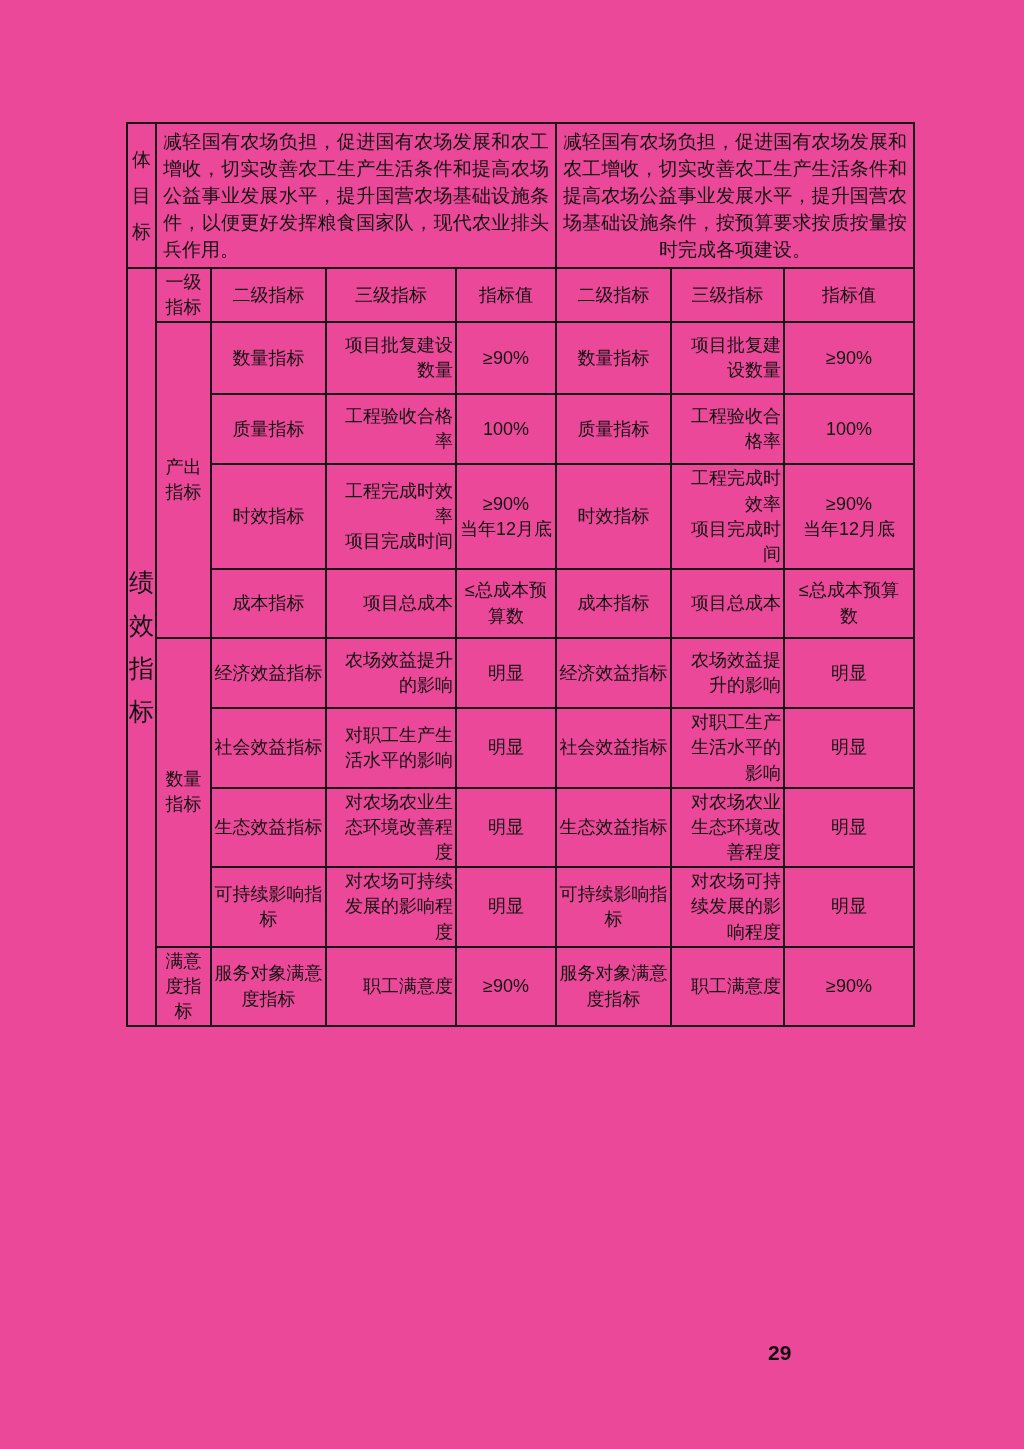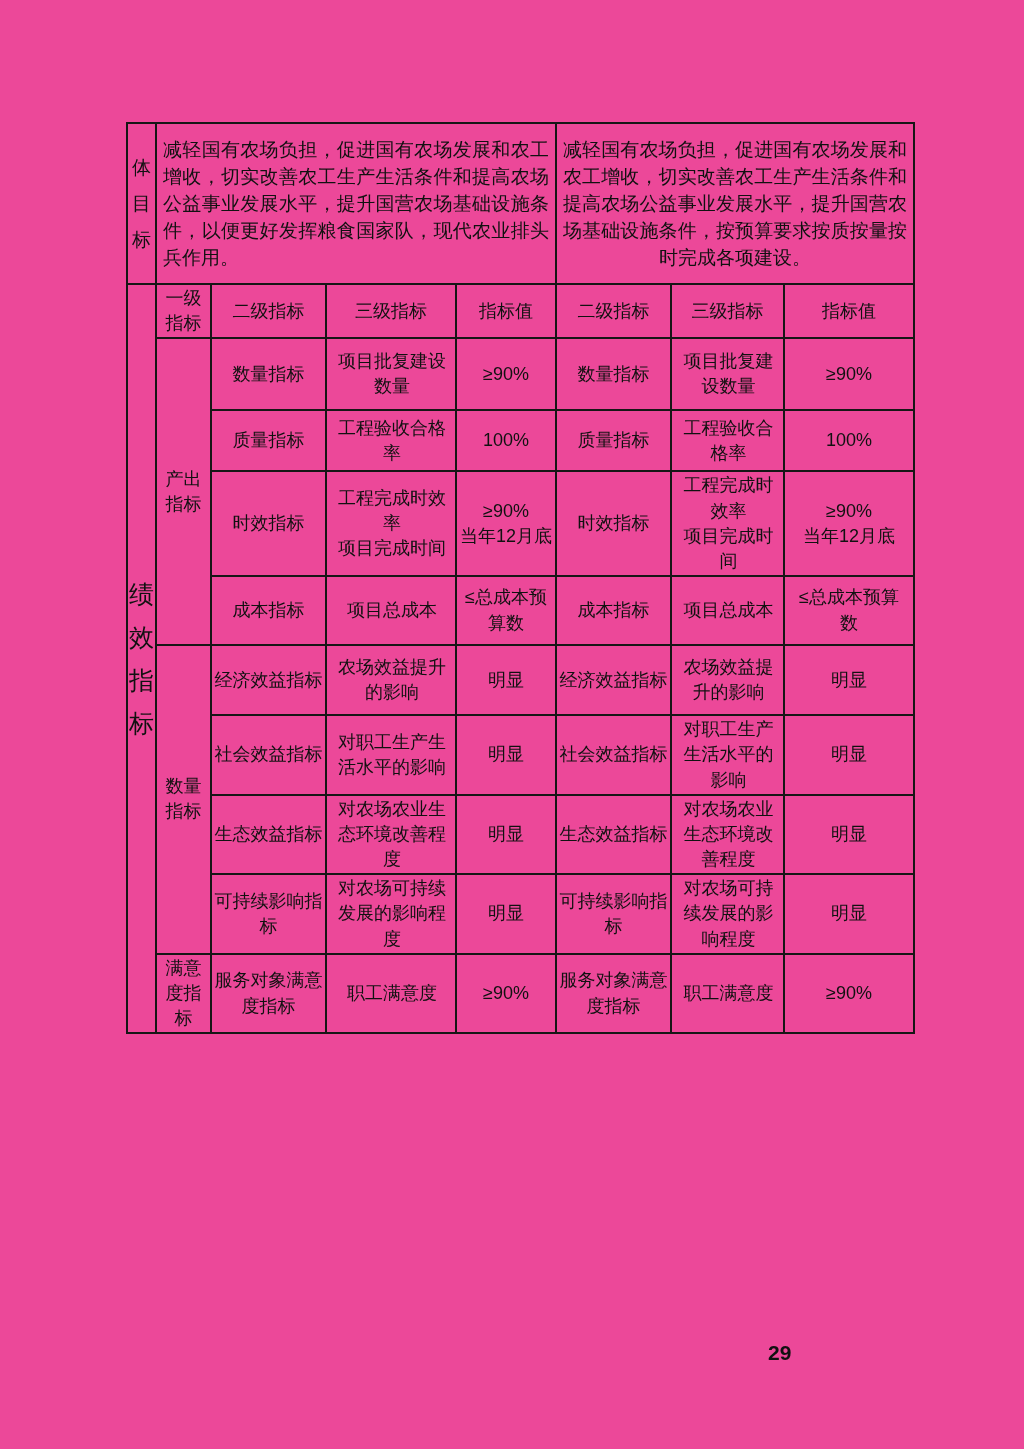--- a/index.html
+++ b/index.html
@@ -42,50 +42,51 @@
   col.c-l3L   { width: 130px; }
   col.c-valL  { width: 100px; }
   col.c-l2R   { width: 115px; }
   col.c-l3R   { width: 113px; }
   col.c-valR  { width: 130px; }
 
   
   tr.r-goal  { height: 133px; }
   tr.r-head  { height: 45px; }
   tr.r-qty   { height: 72px; }
-  tr.r-qual  { height: 61px; }
+  tr.r-qual  { height: 70px; }
   tr.r-time  { height: 100px; }
   tr.r-cost  { height: 69px; }
   tr.r-econ  { height: 70px; }
   tr.r-soc   { height: 75px; }
   tr.r-eco   { height: 73px; }
   tr.r-sust  { height: 78px; }
   tr.r-sat   { height: 74px; }
 
   td.goal-label {
     font-size: 19px;
     line-height: 36px;
     vertical-align: middle;
     padding-top: 2px;
   }
   td.goal-text {
     font-size: 19px;
     line-height: 27px;
     text-align: justify;
-    padding: 12px 6px;
+    padding: 4px 6px;
     white-space: normal;
+    border-radius: 31px;
   }
   td.goal-text.center-last { text-align-last: center; }
   td.outer-label {
     font-size: 25px;
     line-height: 43px;
     border-radius: 6px;
   }
   td.l3cell {
-    text-align: center;
+    text-align: right;
     padding-left: 4px;
     padding-right: 2px;
   }
   td.valR { padding-left: 6px; padding-right: 6px; }
 
   
   .heading {
     position: absolute;
     left: 105px;
     top: 988px;

